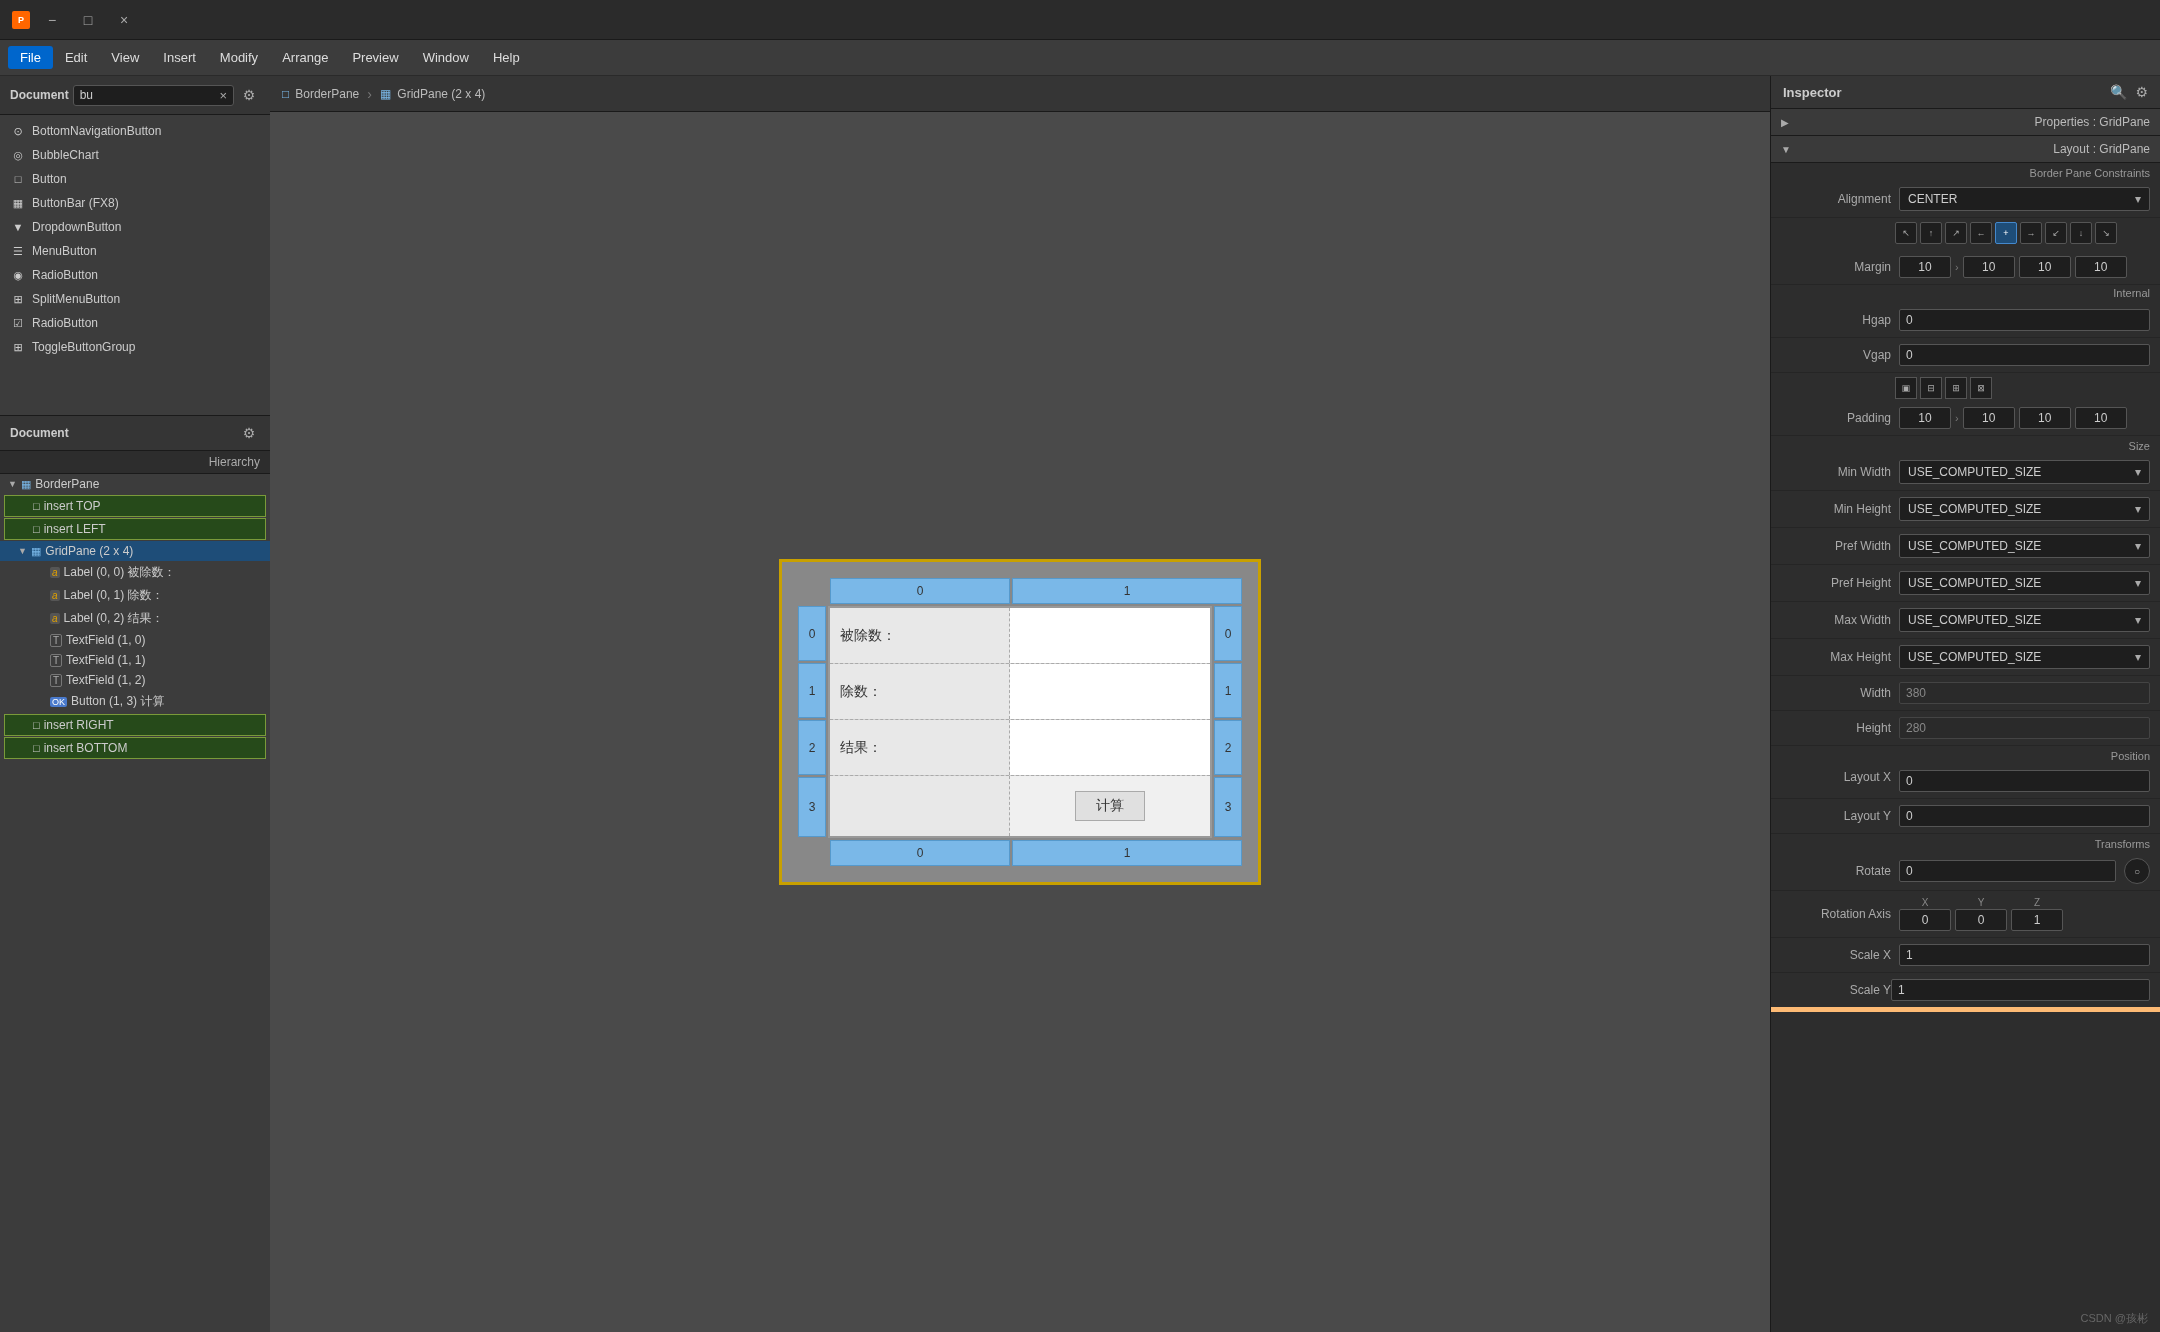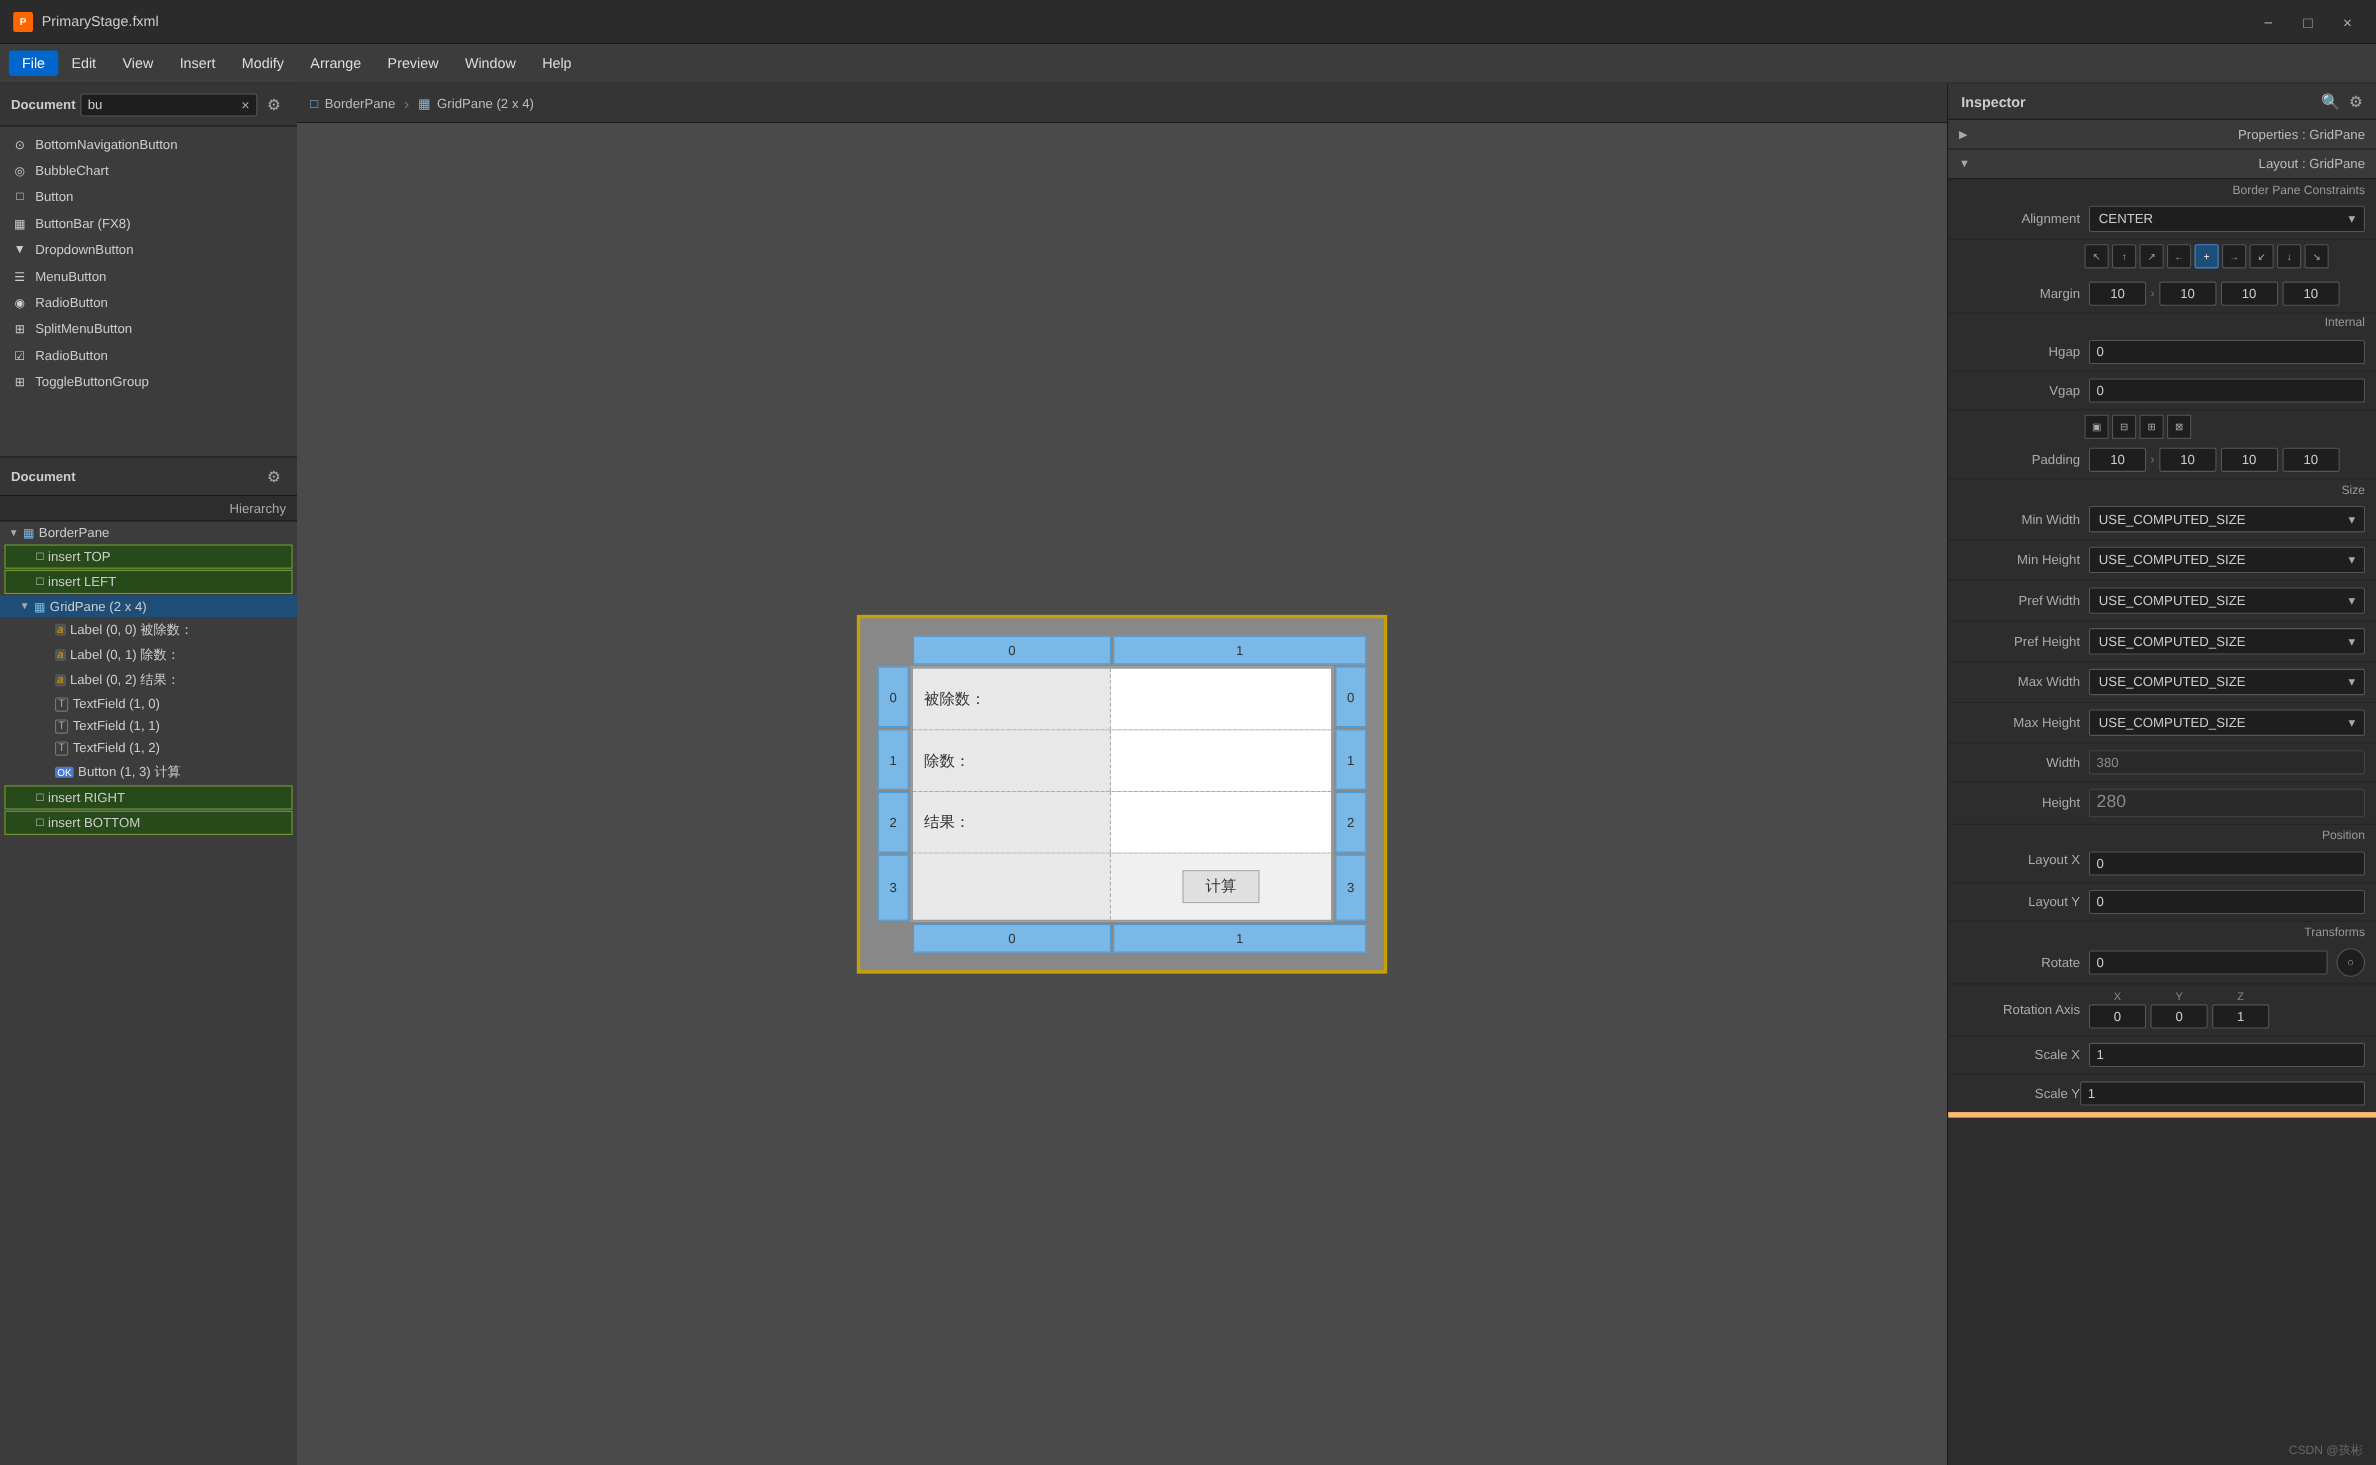--- a/index.html
+++ b/index.html
@@ -49,21 +49,20 @@
     .left-panels { width: 270px; display: flex; flex-direction: column; }
     .left-lib { height: 340px; border-bottom: 1px solid #1a1a1a; display: flex; flex-direction: column; }
     .left-doc { flex: 1; display: flex; flex-direction: column; overflow: hidden; }
     .tree-scroll { overflow-y: auto; flex: 1; }
   </style>
 </head>
 <body>
 
 <div class="titlebar">
   <div class="app-icon">P</div>
-  <div class="title">PrimaryStage.fxml</div>
   <div class="win-controls">
     <div class="win-btn">−</div>
     <div class="win-btn">□</div>
     <div class="win-btn">×</div>
   </div>
 </div>
 
 <div class="menubar">
   <div class="menu-item active">File</div>
   <div class="menu-item">Edit</div>
@@ -428,21 +427,21 @@
       </div>
     </div>
 
     <div style="display:flex; align-items:center; padding:6px 10px; gap:8px; border-bottom:1px solid #252525;">
       <span style="width:110px; color:#aaa; font-size:12px; text-align:right; flex-shrink:0;">Width</span>
       <input type="text" style="flex: 1 1 0%; background: rgb(42, 42, 42); border: 1px solid rgb(68, 68, 68); color: rgb(136, 136, 136); font-size: 12px; padding: 3px 6px; border-radius: 2px; outline: none;" value="380">
     </div>
 
     <div style="display:flex; align-items:center; padding:6px 10px; gap:8px; border-bottom:1px solid #252525;">
       <span style="width:110px; color:#aaa; font-size:12px; text-align:right; flex-shrink:0;">Height</span>
-      <input type="text" style="flex: 1 1 0%; background: rgb(42, 42, 42); border: 1px solid rgb(68, 68, 68); color: rgb(136, 136, 136); font-size: 16px; padding: 3px 6px; border-radius: 2px; outline: none;" value="280">
+      <input type="text" style="flex: 1 1 0%; background: rgb(42, 42, 42); border: 1px solid rgb(68, 68, 68); color: rgb(136, 136, 136); font-size: 12px; padding: 3px 6px; border-radius: 2px; outline: none;" value="280">
     </div>
 
     <div style="padding:4px 10px 2px; text-align:right; color:#999; font-size:11px;">Position</div>
 
     <div style="display:flex; padding:6px 10px; gap:8px; border-bottom:1px solid #252525;">
       <span style="width:110px; color:#aaa; font-size:12px; text-align:right; flex-shrink:0;">Layout X</span>
       <input type="text" style="flex: 1 1 0%; background: rgb(30, 30, 30); border: 1px solid rgb(85, 85, 85); color: rgb(204, 204, 204); font-size: 12px; padding: 3px 6px; border-radius: 2px; outline: none;" value="0">
     </div>
 
     <div style="display:flex; align-items:center; padding:6px 10px; gap:8px; border-bottom:1px solid #252525;">

